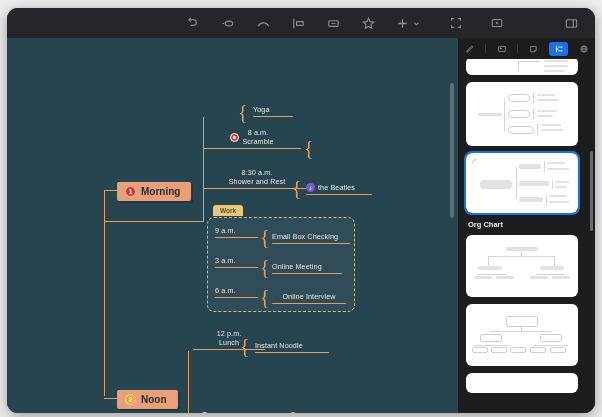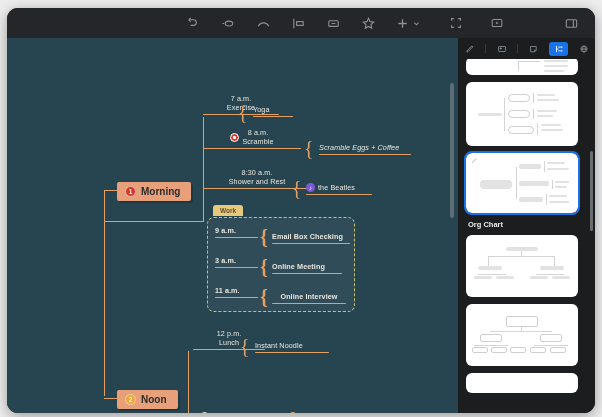--- a/index.html
+++ b/index.html
@@ -60,21 +60,21 @@
   .badge.orange { background:#f0a43a; border:1.2px solid #f7d0a6; }
 
   
   .brace { position:absolute; color:#e4a063; font-size:20px; line-height:1;
     font-family:"Liberation Serif", serif; }
   .vline { position:absolute; background:#e4a063; width:1.3px; }
   .hline { position:absolute; background:#e4a063; height:1.3px; }
 
   
   .workgroup { position:absolute; border:1.4px dashed #c9c26a;
-    border-radius:7px; background:rgba(255,255,255,.045);font-weight:bold; }
+    border-radius:7px; background:rgba(255,255,255,.045); }
   .worktag { position:absolute; background:#e8c87a; color:#5e5330;
     font-size:6.5px; font-weight:bold; padding:2px 7px; border-radius:3px 3px 0 0; }
 
   .dot { width:9px; height:9px; border-radius:50%; display:inline-flex;
     align-items:center; justify-content:center; flex:0 0 auto; }
   .dot.rec { background:#e03c31; border:1.4px solid #ffffff;
     box-shadow:inset 0 0 0 1.4px #e03c31; }
   .dot.rec::after{ content:""; width:3px;height:3px;background:#fff;border-radius:1px;}
   .dot.pur { background:#7b5bd6; color:#fff; font-size:6px; }
   .dot.blu { background:#2f6fd0; color:#fff; font-size:6px; }
@@ -187,50 +187,39 @@
         <span class="badge red">1</span>
         <span>Morning</span>
       </div>
 
       <div class="vline" style="left:97px; top:152px; height:55px;"></div>
       <div class="hline" style="left:97px; top:152px; width:14px;"></div>
 
       <div class="vline" style="left:196px; top:79px; height:105px;"></div>
       <div class="hline" style="left:97px; top:183px; width:100px;"></div>
 
-      <div class="node" style="left:196px; top:56px;">
-        <div class="txts" style="width:76px;">
-          <div class="lbl">7 a.m.</div>
-          <div class="lbl">Exercise</div>
-          <div class="uline" style="width:76px; margin-top:2px;"></div>
-        </div>
-      </div>
       <div class="brace" style="left:231px; top:64px;">{</div>
       <div class="node" style="left:246px; top:67px;">
         <div class="row">
             <span class="lbl">Yoga</span>
           </div>
         <div class="uline" style="width:40px; margin-top:2px;"></div>
       </div>
 
       <div class="node" style="left:196px; top:90px;">
         <div class="row" style="justify-content:center; width:98px;">
           <span class="dot rec"></span>
           <span style="display:block; text-align:center;">
             <span class="lbl" style="display:block;">8 a.m.</span>
             <span class="lbl" style="display:block;">Scramble</span>
           </span>
         </div>
         <div class="uline" style="width:98px; margin-top:2px;"></div>
       </div>
       <div class="brace" style="left:297px; top:100px;">{</div>
-      <div class="node" style="left:312px; top:105px;">
-        <div class="lbl ital">Scramble Eggs + Coffee</div>
-        <div class="uline" style="width:92px; margin-top:2px;"></div>
-      </div>
 
       <div class="node" style="left:196px; top:130px;">
         <div class="txts" style="width:108px;">
           <div class="lbl">8:30 a.m.</div>
           <div class="lbl">Shower and Rest</div>
           <div class="uline" style="width:108px; margin-top:2px;"></div>
         </div>
       </div>
       <div class="brace" style="left:285px; top:140px;">{</div>
       <div class="node" style="left:299px; top:145px;">
@@ -258,21 +247,21 @@
           <div class="lbl">3 a.m.</div>
           <div class="uline" style="width:43px; margin-top:2px;"></div>
         </div>
         <div class="brace" style="left:52px; top:39px;">{</div>
         <div class="node" style="left:64px; top:44px;">
           <div class="lbl">Online Meeting</div>
           <div class="uline" style="width:70px; margin-top:2px;"></div>
         </div>
 
         <div class="node" style="left:7px; top:68px;">
-          <div class="lbl">11 a.m.</div>
+          <div class="lbl">6 a.m.</div>
           <div class="uline" style="width:43px; margin-top:2px;"></div>
         </div>
         <div class="brace" style="left:52px; top:69px;">{</div>
         <div class="node" style="left:64px; top:74px;text-align:center;">
           <div class="lbl">Online Interview</div>
           <div class="uline" style="width:74px; margin-top:2px;"></div>
         </div>
       </div>
 
       <div class="vline" style="left:97px; top:183px; height:175px;"></div>

